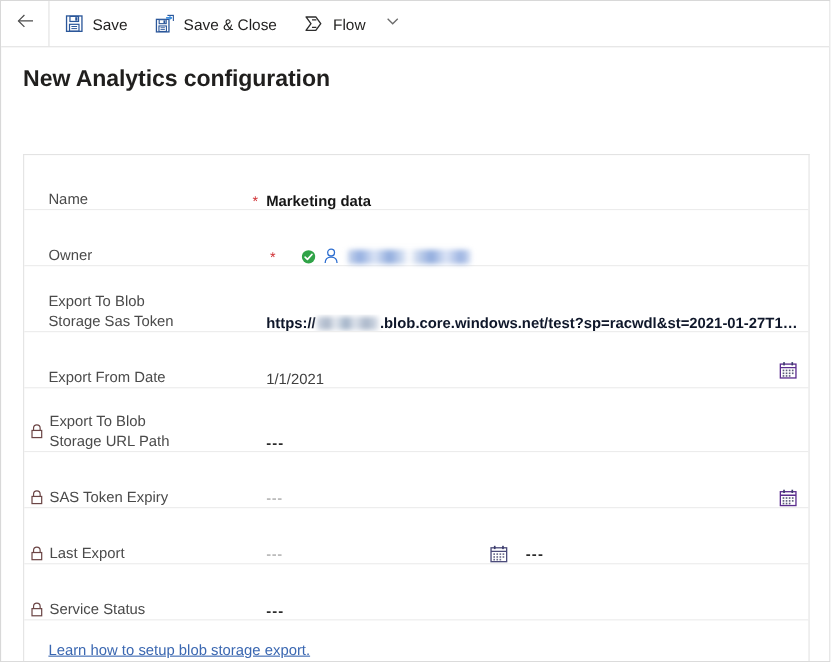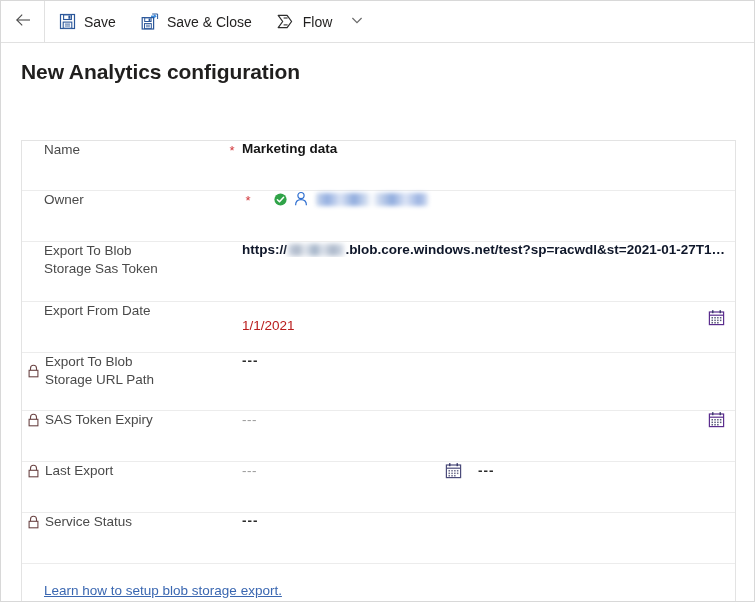--- a/index.html
+++ b/index.html
@@ -105,21 +105,21 @@
     left: 20px;
     top: 139px;
     width: 715px;
     border: 1px solid #e3e3e3;
     border-bottom: none;
     box-sizing: border-box;
     background: #ffffff;
   }
   .frow {
     display: flex;
-    align-items: flex-start;
+    align-items: flex-end;
     border-bottom: 1px solid #ececec;
     box-sizing: border-box;
     min-height: 50px;
   }
   .frow:last-child { border-bottom: 1px solid #ececec; }
 
   .flabel {
     width: 200px;
     flex: none;
     box-sizing: border-box;
@@ -152,21 +152,21 @@
   .fvalue {
     flex: 1 1 auto;
     display: flex;
     align-items: center;
     min-width: 0;
     padding-right: 10px;
     font-size: 13.5px;
     color: #201f1e;
   }
   .val-strong { font-weight: bold; color: #161616; }
-  .val-plain { color: #b91c1c; margin-top: 16px; }
+  .val-plain { color: #404040; margin-top: 16px; }
   .val-dash { color: #9a9a9a; letter-spacing: 0.5px; }
   .val-dash-dark { color: #2b2b2b; font-weight: bold; letter-spacing: 1px; }
   .url-text {
     font-weight: bold;
     color: #0f172a;
     white-space: nowrap;
     overflow: hidden;
     display: flex;
     align-items: center;
   }

